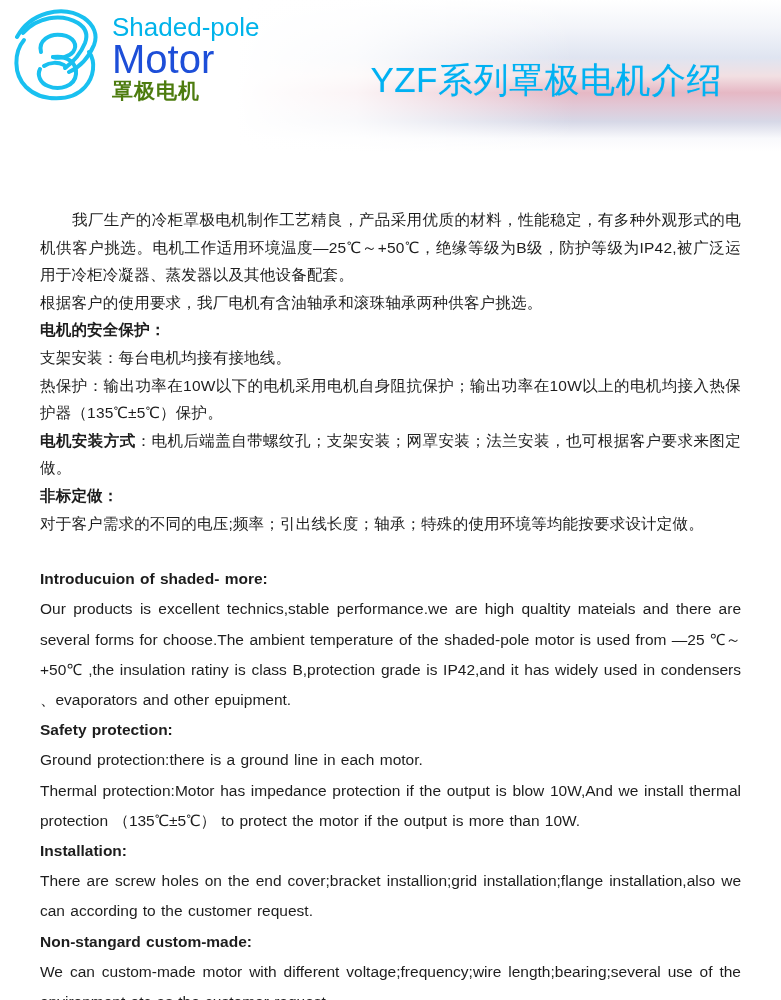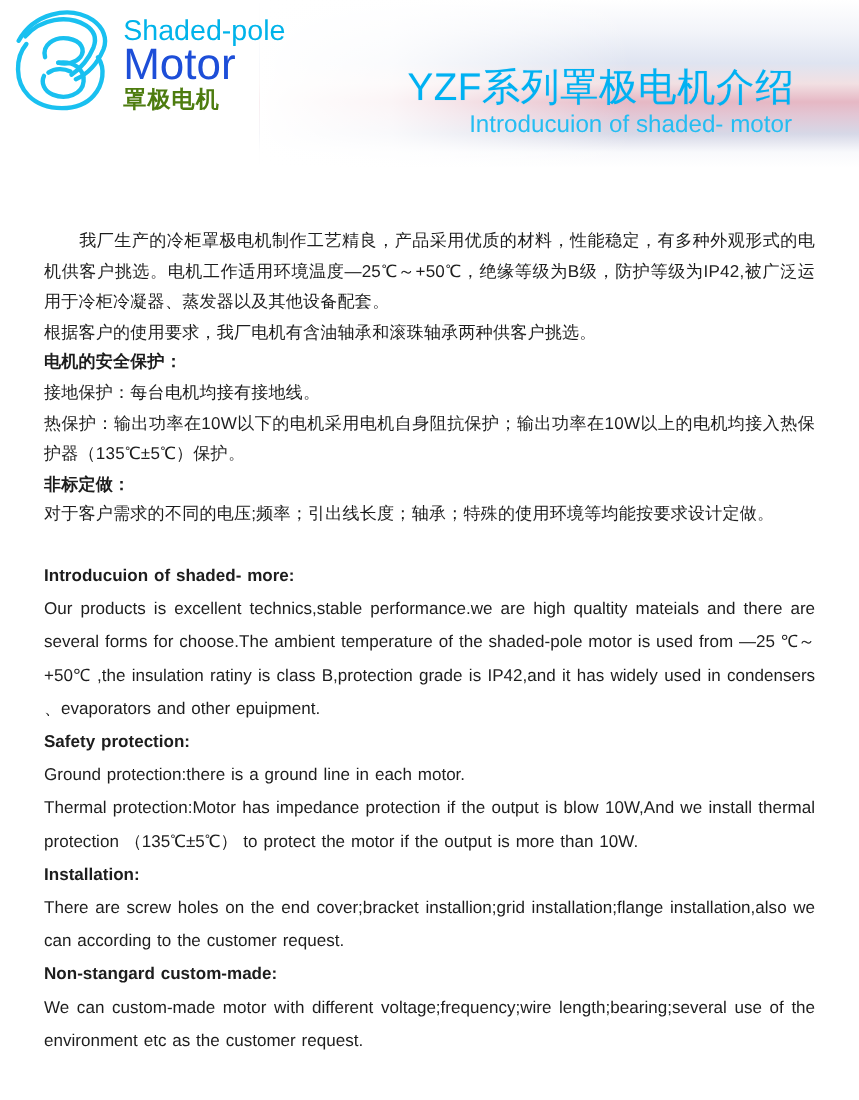--- a/index.html
+++ b/index.html
@@ -79,31 +79,31 @@
   </div>
 
   <div class="brand">
     <div class="l1">Shaded-pole</div>
     <div class="l2">Motor</div>
     <div class="l3">罩极电机</div>
   </div>
 
   <div class="titleblock">
     <div class="t">YZF系列罩极电机介绍</div>
-    <div class="s">Introducuion of shaded- motor</div>
   </div>
 
   <div class="content">
 
     <div class="cn">
       <p class="indent">我厂生产的冷柜罩极电机制作工艺精良，产品采用优质的材料，性能稳定，有多种外观形式的电机供客户挑选。电机工作适用环境温度—25℃～+50℃，绝缘等级为B级，防护等级为IP42,被广泛运用于冷柜冷凝器、蒸发器以及其他设备配套。</p>
       <p>根据客户的使用要求，我厂电机有含油轴承和滚珠轴承两种供客户挑选。</p>
       <p class="bold">电机的安全保护：</p>
-      <p>接地保护：每台电机均接有接地线。</p>
+      <p>支架安装：每台电机均接有接地线。</p>
       <p>热保护：输出功率在10W以下的电机采用电机自身阻抗保护；输出功率在10W以上的电机均接入热保护器（135℃±5℃）保护。</p>
+      <p><b>电机安装方式</b><span>：电机后端盖自带螺纹孔；支架安装；网罩安装；法兰安装，也可根据客户要求来图定做。</span></p>
       <p class="bold">非标定做：</p>
       <p>对于客户需求的不同的电压;频率；引出线长度；轴承；特殊的使用环境等均能按要求设计定做。</p>
     </div>
 
     <div class="en">
       <p class="bold">Introducuion of shaded- more:</p>
       <p>Our products is excellent technics,stable performance.we are high qualtity mateials and there are several forms for choose.The ambient temperature of the shaded-pole motor is used from —25 ℃～+50℃ ,the insulation ratiny is class B,protection grade is IP42,and it has widely used in condensers 、evaporators and other epuipment.</p>
       <p class="bold">Safety protection:</p>
       <p>Ground protection:there is a ground line in each motor.</p>
       <p>Thermal protection:Motor has impedance protection if the output is blow 10W,And we install thermal protection （135℃±5℃） to protect the motor if the output is more than 10W.</p>

